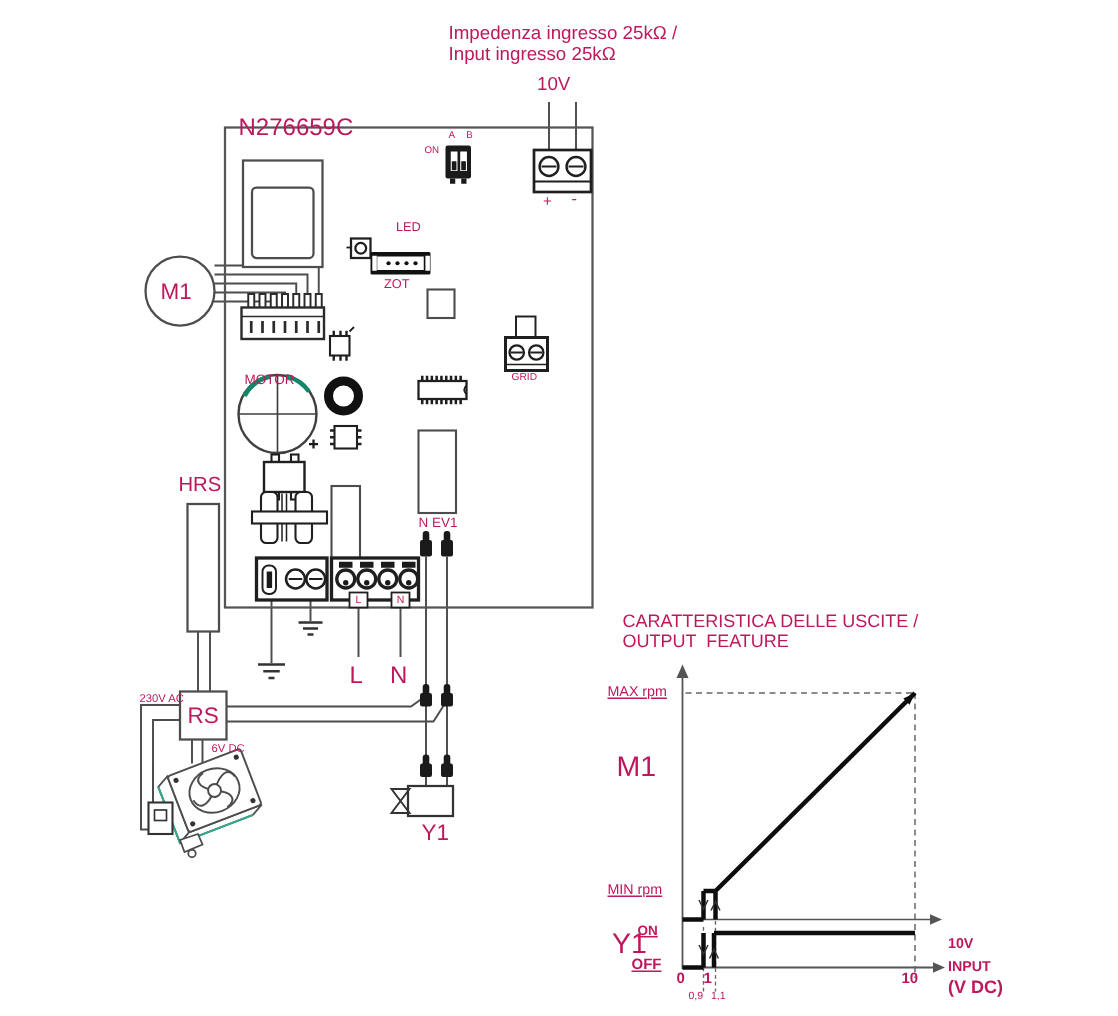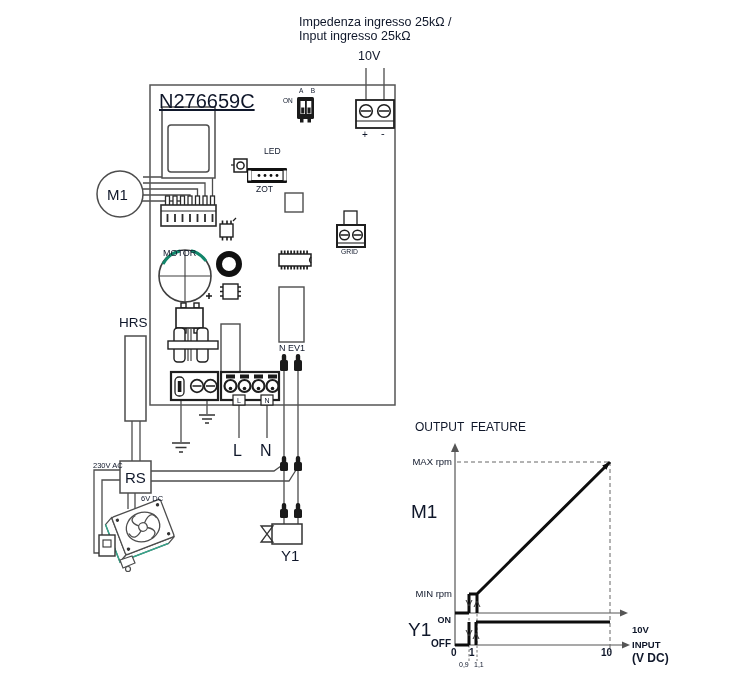--- a/index.html
+++ b/index.html
@@ -1,20 +1,20 @@
 <!DOCTYPE html>
 <html><head>
 <meta charset="utf-8">
 <style>
   html,body{margin:0;padding:0;background:#ffffff;}
   #stage{position:relative;width:745px;height:677px;background:#fff;overflow:hidden;
          font-family:"Liberation Sans",sans-serif;}
   #lineart{position:absolute;left:0;top:0;}
-  .lbl{position:absolute;color:#0f172a;white-space:pre;line-height:1;font-family:"Liberation Sans",sans-serif;}
-  .r{text-align:right;}
+  .lbl{position:absolute;color:#be185d;white-space:pre;line-height:1;font-family:"Liberation Sans",sans-serif;}
+  .r{text-decoration:underline;}
   .c{text-align:center;}
   .sb{font-weight:bold;}
 </style>
 </head>
 <body>
 
 <div id="stage">
 
 <svg id="lineart" width="745" height="677" viewBox="0 0 745 677">
 
@@ -262,41 +262,42 @@
     <path d="M473,639 L476,633 L479,639"></path>
   </g>
 </svg>
 
 <div class="lbl" style="left:299px;top:16px;font-size:12.5px;">Impedenza ingresso 25kΩ /</div>
 <div class="lbl" style="left:299px;top:30px;font-size:12.5px;">Input ingresso 25kΩ</div>
 <div class="lbl" style="left:358px;top:50px;font-size:12.5px;">10V</div>
 <div class="lbl" style="left:362px;top:130px;font-size:10px;">+</div>
 <div class="lbl" style="left:381px;top:128px;font-size:11px;">-</div>
 
-<div class="lbl" style="left:159px;top:91px;font-size:20px;text-decoration:underline;">N276659C</div>
+<div class="lbl" style="left:159px;top:78px;font-size:16px;">N276659C</div>
 <div class="lbl" style="left:283px;top:98px;font-size:6.5px;">ON</div>
 <div class="lbl" style="left:299px;top:88px;font-size:6.5px;letter-spacing:3px;">A B</div>
 <div class="lbl" style="left:232px;top:147px;font-size:8.5px;padding-left:32px;">LED</div>
 <div class="lbl" style="left:256px;top:185px;font-size:8.5px;">ZOT</div>
 <div class="lbl" style="left:341px;top:249px;font-size:6.8px;">GRID</div>
 <div class="lbl" style="left:163px;top:228px;font-size:9px;margin-top:21px;">MOTOR</div>
 <div class="lbl" style="left:279px;top:344px;font-size:9px;">N EV1</div>
 <div class="lbl c" style="left:233px;top:396.5px;width:12px;font-size:7px;">L</div>
 <div class="lbl c" style="left:261px;top:396.5px;width:12px;font-size:7px;">N</div>
 
 <div class="lbl" style="left:107px;top:187px;font-size:15px;">M1</div>
 <div class="lbl" style="left:119px;top:316px;font-size:13.5px;">HRS</div>
 <div class="lbl" style="left:93px;top:462px;font-size:7.5px;">230V AC</div>
 <div class="lbl" style="left:125px;top:470px;font-size:15px;">RS</div>
 <div class="lbl" style="left:141px;top:495px;font-size:7.5px;">6V DC</div>
 
 <div class="lbl" style="left:233px;top:443px;font-size:16px;">L</div>
 <div class="lbl" style="left:260px;top:443px;font-size:16px;">N</div>
 <div class="lbl" style="left:281px;top:548px;font-size:15px;">Y1</div>
 
+<div class="lbl" style="left:415px;top:408px;font-size:12px;">CARATTERISTICA DELLE USCITE /</div>
 <div class="lbl" style="left:415px;top:421px;font-size:12px;">OUTPUT  FEATURE</div>
 <div class="lbl r" style="left:405px;top:457px;width:47px;font-size:9.5px;">MAX rpm</div>
 <div class="lbl r" style="left:405px;top:589px;width:47px;font-size:9.5px;">MIN rpm</div>
 <div class="lbl" style="left:411px;top:502px;font-size:19px;">M1</div>
 <div class="lbl" style="left:408px;top:620px;font-size:19px;">Y1</div>
 <div class="lbl r sb" style="left:425px;top:616px;width:26px;font-size:9px;">ON</div>
 <div class="lbl r sb" style="left:421px;top:639px;width:30px;font-size:10px;">OFF</div>
 <div class="lbl sb" style="left:451px;top:648px;font-size:10px;">0</div>
 <div class="lbl sb" style="left:469px;top:648px;font-size:10px;">1</div>
 <div class="lbl sb" style="left:601px;top:648px;font-size:10px;">10</div>

